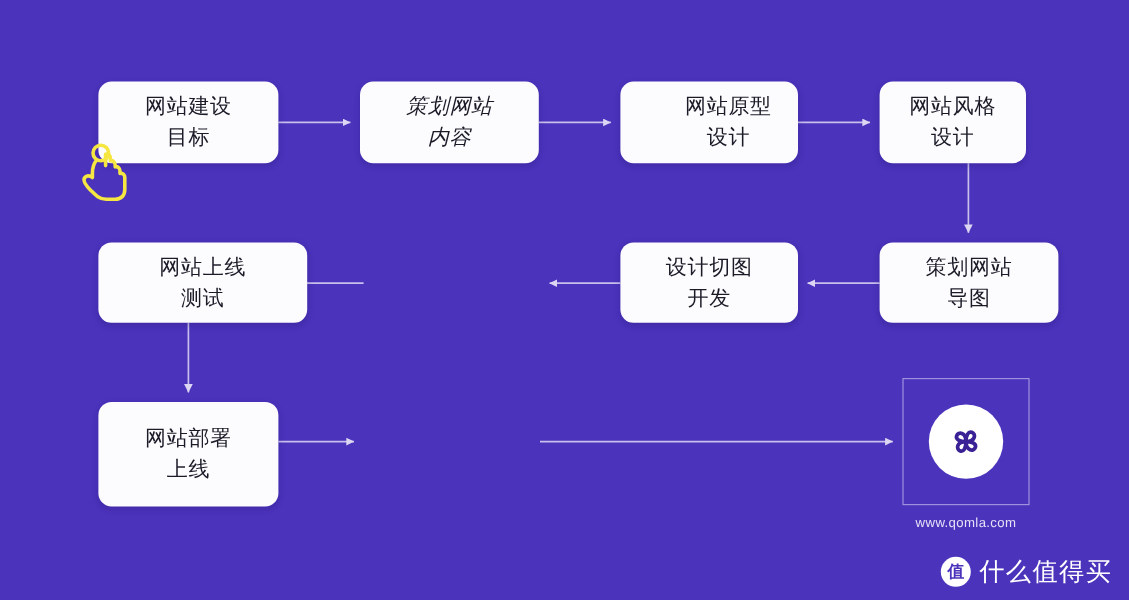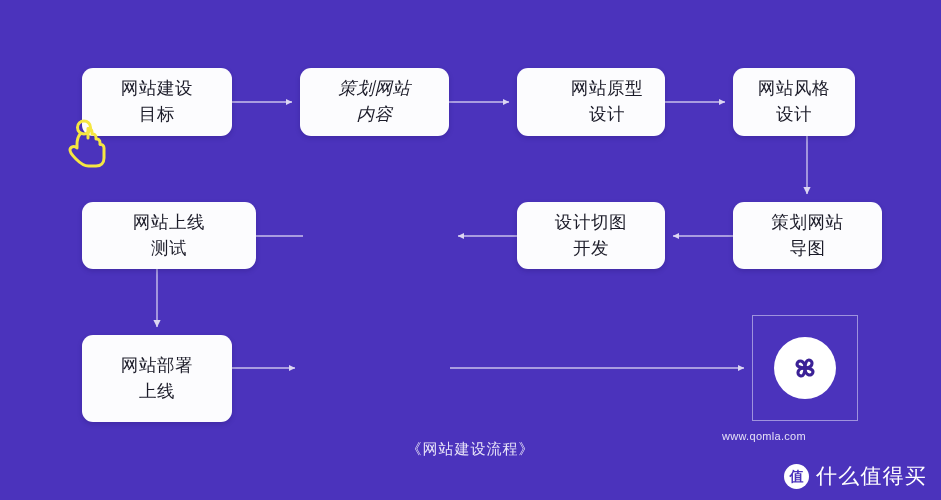--- a/index.html
+++ b/index.html
@@ -81,20 +81,21 @@
     background: #FFFFFF;
     display: flex;
     align-items: center;
     justify-content: center;
   }
   #logo-url {
     position: absolute;
     left: 722px;
     top: 430px;
     width: 166px;
+    text-align: center;
     font-size: 11px;
     color: #E6E1F7;
     letter-spacing: 0.3px;
   }
 
   
   #caption {
     position: absolute;
     left: 0;
     top: 440px;
@@ -220,21 +221,20 @@
           <path d="M20 20 C20 12, 13.5 11.5, 12.2 15.2 C11.2 18.1, 14.8 20, 20 20"></path>
           <path d="M20 20 C28 20, 28.5 13.5, 24.8 12.2 C21.9 11.2, 20 14.8, 20 20"></path>
           <path d="M20 20 C20 28, 26.5 28.5, 27.8 24.8 C28.8 21.9, 25.2 20, 20 20"></path>
           <path d="M20 20 C12 20, 11.5 26.5, 15.2 27.8 C18.1 28.8, 20 25.2, 20 20"></path>
         </g>
       </svg>
     </div>
   </div>
   <div id="logo-url">www.qomla.com</div>
 
-  <div id="caption">《网站建设流程》</div>
 
   <svg id="cursor-hand" viewBox="0 0 46 52" xmlns="http://www.w3.org/2000/svg">
     <g fill="none" stroke="#F5E642" stroke-width="3" stroke-linejoin="round" stroke-linecap="round">
       <circle cx="18" cy="9.5" r="6.5"></circle>
       <path d="M14.5 15.5 C11.5 19, 11 22.5, 11 26.5
                L11 30
                C8.5 27.5, 4.5 28.5, 4 31.5
                C3.6 34, 6 37, 9.5 40.5
                C13 44, 16.5 48, 22.5 48
                L30 48

